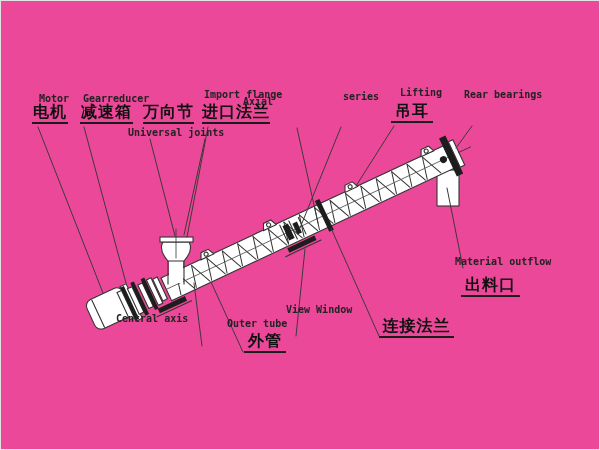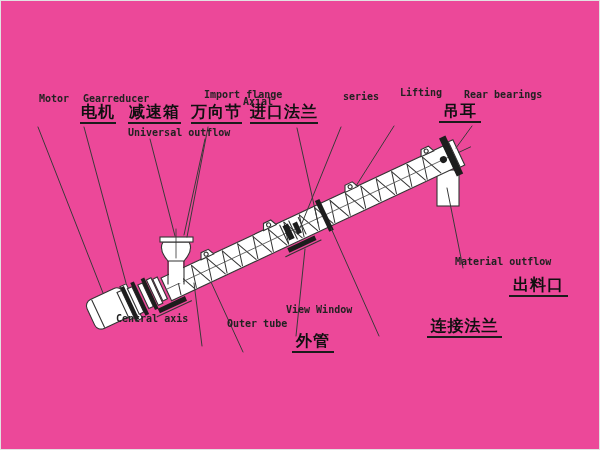--- a/index.html
+++ b/index.html
@@ -9,21 +9,21 @@
     font-family:"DejaVu Sans",sans-serif;
   }
   svg{position:absolute;left:0;top:0;}
   .lbl-en{
     position:absolute;font:bold 10px "DejaVu Sans Mono",monospace;
     color:#222;white-space:nowrap;line-height:11px;
   }
   .lbl-zh{
     position:absolute;font:bold 16px "DejaVu Sans",sans-serif;color:#101010;
     line-height:19px;letter-spacing:1px;text-align:center;
-    border-bottom:2px solid #1b1b1b;padding-bottom:1px;white-space:nowrap;margin-left:48px;
+    border-bottom:2px solid #1b1b1b;padding-bottom:1px;white-space:nowrap;
   }
 </style>
 </head>
 <body>
 
 <div id="canvas">
 
   <svg width="600" height="450" viewBox="0 0 600 450">
     <g stroke="#333" stroke-width="1.1" fill="none" stroke-linecap="round">
 
@@ -161,21 +161,21 @@
         <line x1="243" y1="352" x2="211" y2="282"></line>
         <line x1="296" y1="336" x2="305" y2="249"></line>
         <line x1="379" y1="336" x2="331" y2="228"></line>
         <line x1="447" y1="188" x2="463" y2="268"></line>
       </g>
     </g>
   </svg>
 
   <span class="lbl-en" style="left:39px;top:93px">Motor</span>
   <span class="lbl-en" style="left:83px;top:93px">Gearreducer</span>
-  <span class="lbl-en" style="left:128px;top:127px">Universal outflow</span>
+  <span class="lbl-en" style="left:128px;top:127px">Universal joints</span>
   <span class="lbl-en" style="left:204px;top:89px">Import flange</span>
   <span class="lbl-en" style="left:243px;top:96px">Axial</span>
   <span class="lbl-en" style="left:343px;top:91px">series</span>
   <span class="lbl-en" style="left:400px;top:87px">Lifting</span>
   <span class="lbl-en" style="left:464px;top:89px">Rear bearings</span>
   <span class="lbl-en" style="left:116px;top:313px">Central axis</span>
   <span class="lbl-en" style="left:227px;top:318px">Outer tube</span>
   <span class="lbl-en" style="left:286px;top:304px">View Window</span>
   <span class="lbl-en" style="left:455px;top:256px">Material outflow</span>
 

